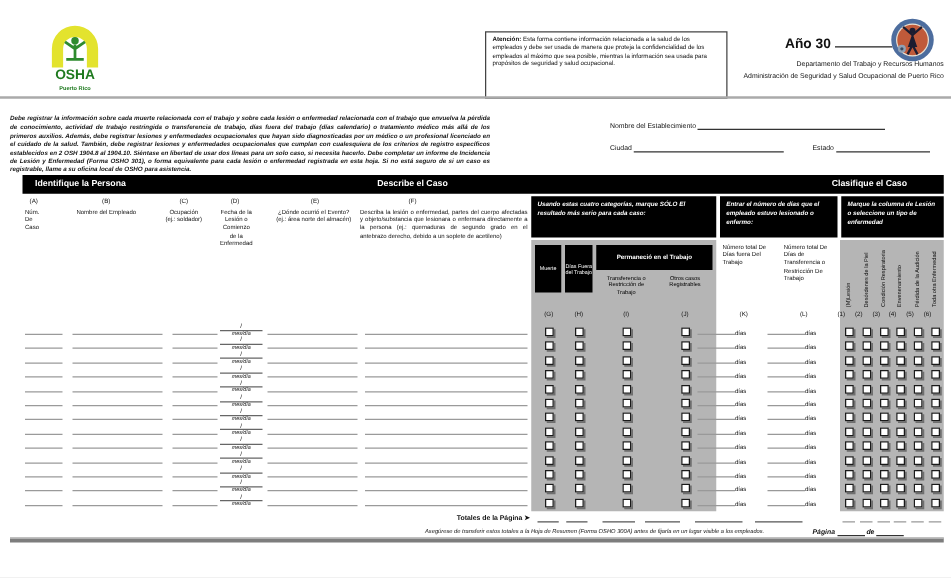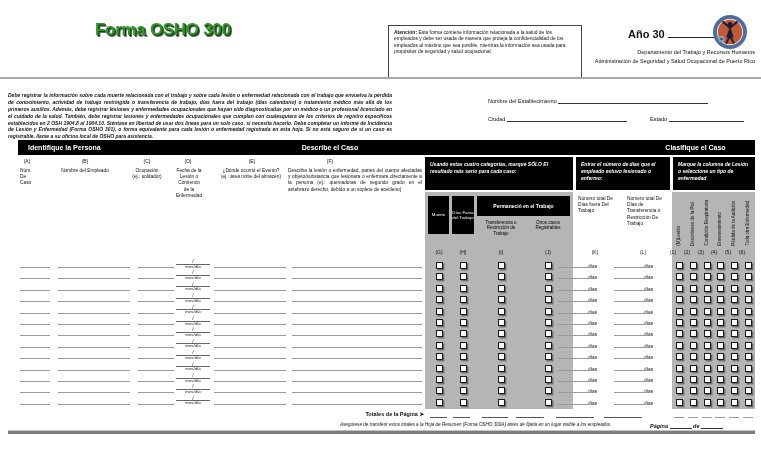--- a/index.html
+++ b/index.html
@@ -68,22 +68,30 @@
   .tdash{border-bottom-color:#999;}
   .note{left:340px;top:422px;width:330px;font-size:4.6px;font-style:italic;}
   .pageno{left:650px;top:421px;font-size:5.5px;font-weight:bold;font-style:italic;white-space:nowrap;}
   .botbar{left:8px;top:430px;width:747px;height:3px;background:#7d7d7d;border-top:1px solid #c4c4c4;}
 </style>
 </head>
 <body>
 
 <div class="page">
 
-
-  <div class="abs ttl ttl1">Forma OSHO 300</div>
+  <div class="abs logo-wrap">
+    <svg width="46" height="50" viewBox="0 0 46 50">
+      <path d="M9 38 V23 a14 14 0 0 1 28 0 V38" fill="none" stroke="#e3e32e" stroke-width="9"></path>
+      <circle cx="23" cy="16.5" r="3" fill="#2e8b2e"></circle>
+      <path d="M23 19.5 V31 M23 23 L15 17.5 M23 23 L31 17.5 M16 31.5 H30" stroke="#2e8b2e" stroke-width="2.2" fill="none"></path>
+      <text x="23" y="47" text-anchor="middle" font-size="11" font-weight="bold" fill="#1f7a1f">OSHA</text>
+    </svg>
+    <div class="logo-region">Puerto Rico</div>
+  </div>
+
 
   <div class="abs attn">
     <b>Atención:</b><span> Esta forma contiene información relacionada a la salud de los empleados y debe ser usada de manera que proteja la confidencialidad de los empleados al máximo que sea posible, mientras la información sea usada para propósitos de seguridad y salud ocupacional.</span>
   </div>
 
   <div class="abs year">
     <span>Año 30</span>
     <span class="blank"></span>
   </div>
 

